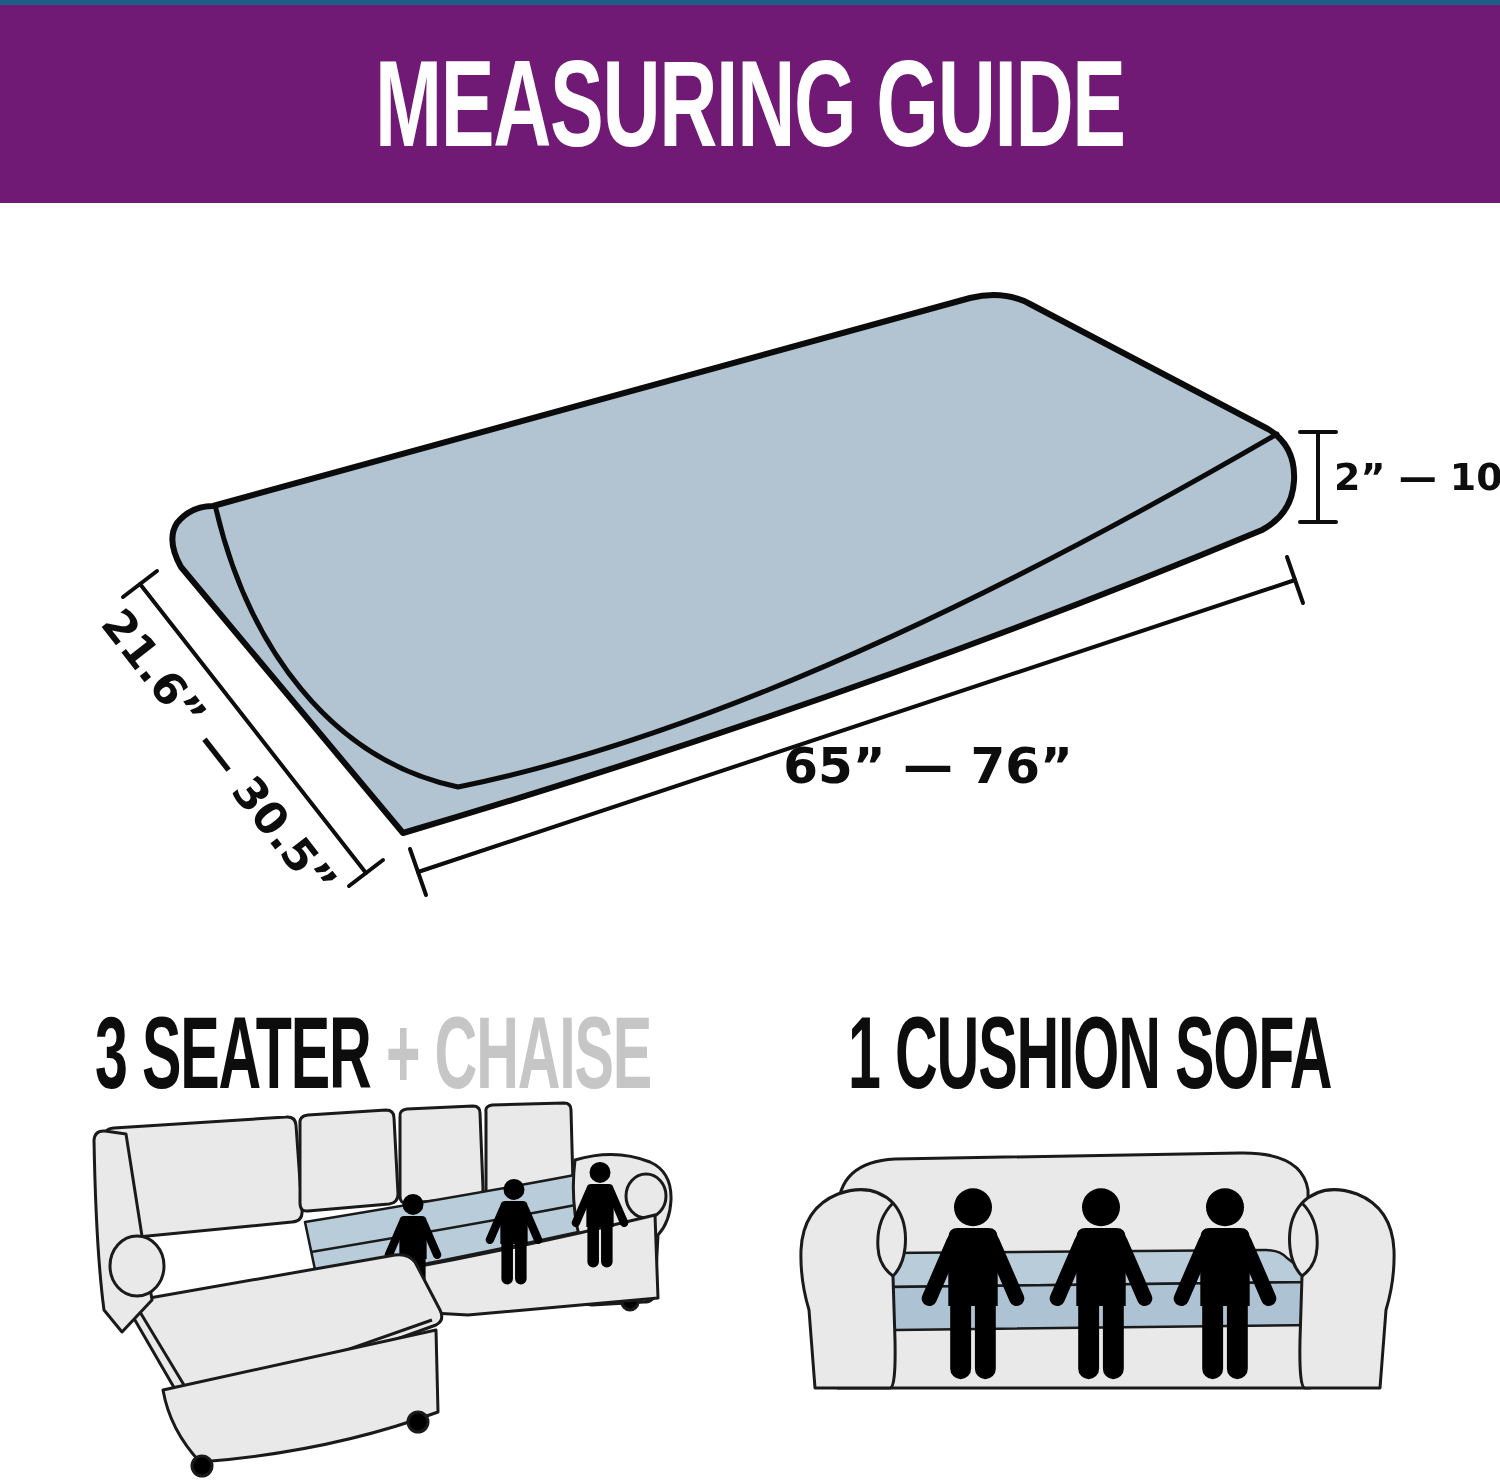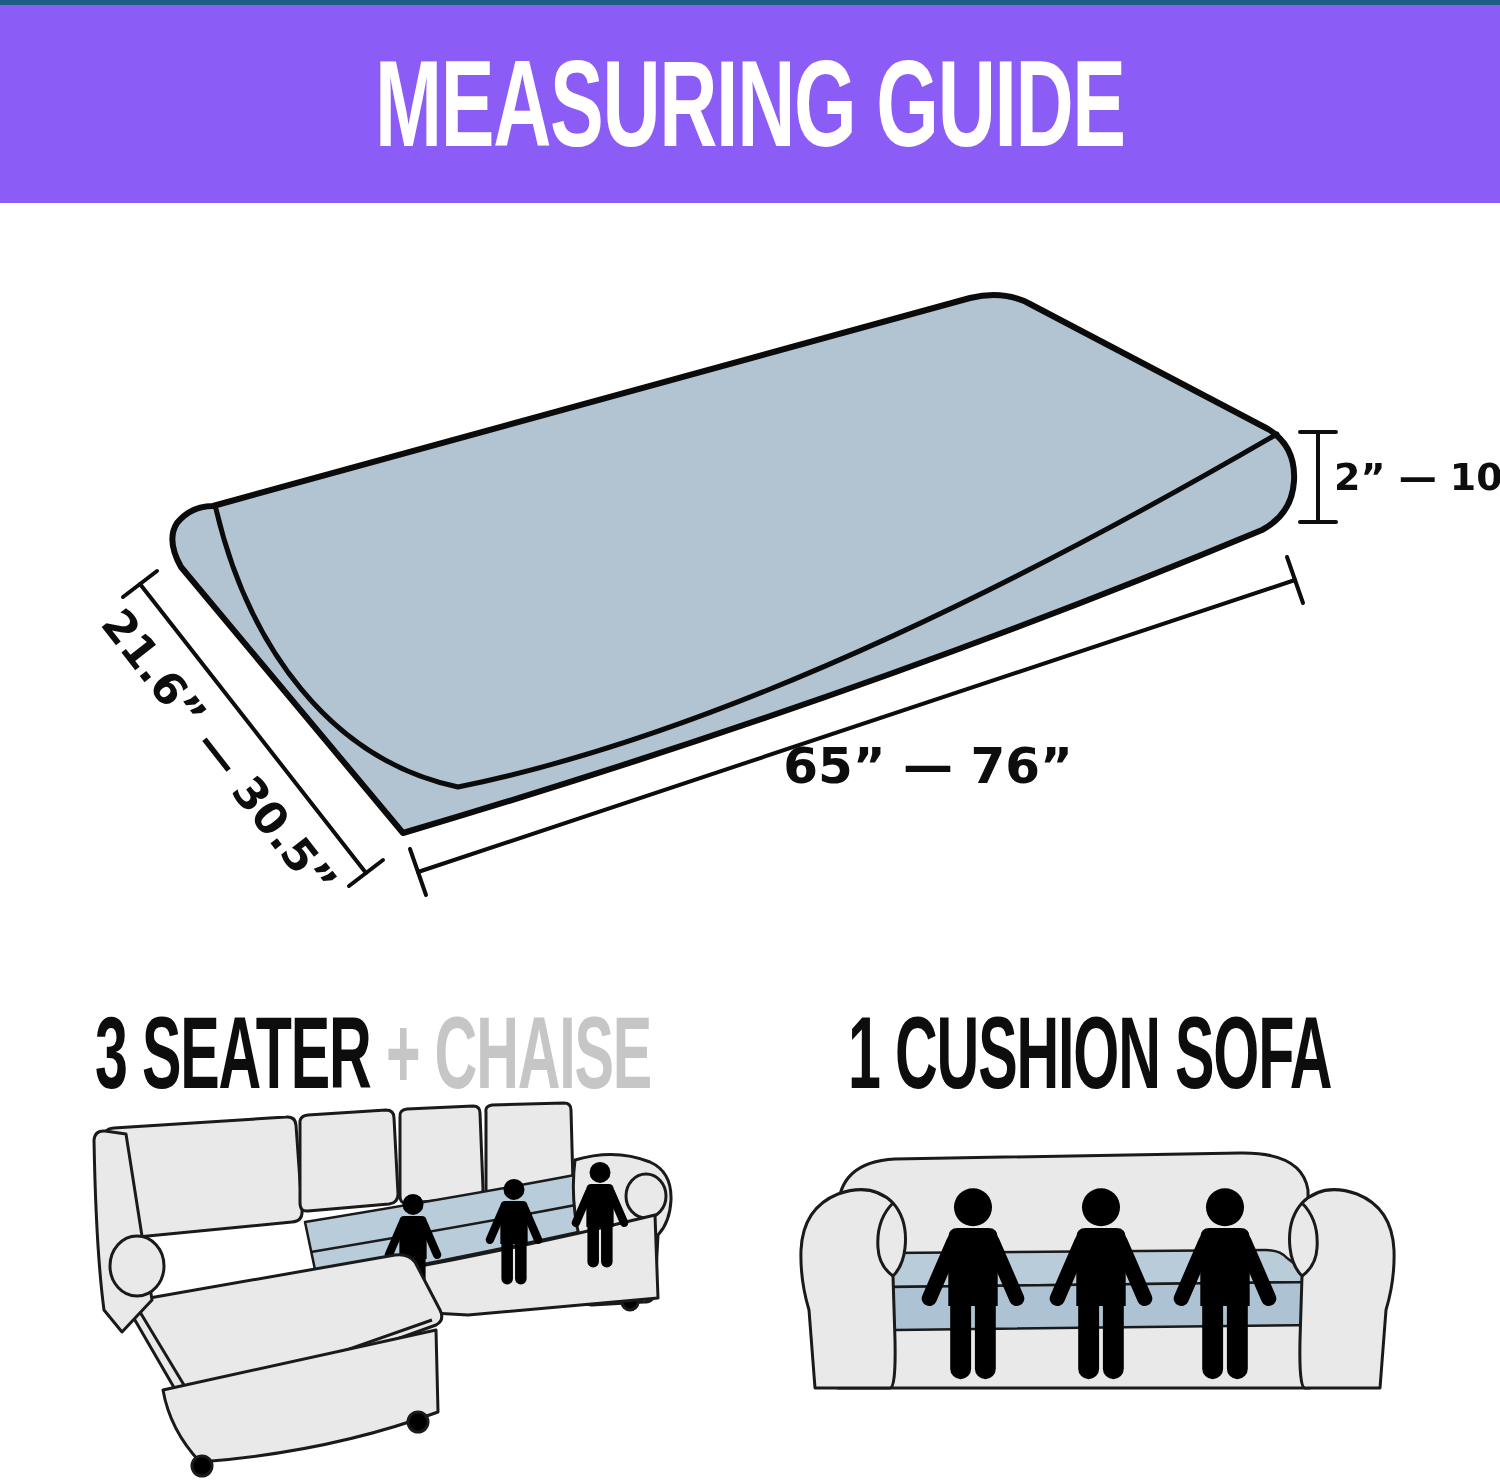--- a/index.html
+++ b/index.html
@@ -2,21 +2,21 @@
 <html><head>
 <meta charset="utf-8">
 <style>
   html,body{margin:0;padding:0;background:#ffffff;}
   .page{
     position:relative;width:1500px;height:1482px;background:#ffffff;
     overflow:hidden;font-family:"Liberation Sans",sans-serif;
   }
   .header{
     position:absolute;top:0;left:0;width:1500px;height:203px;
-    background:#8b5cf6;border-top:5px solid #1e5e87;box-sizing:border-box;
+    background:#701a75;border-top:5px solid #1e5e87;box-sizing:border-box;
     display:flex;align-items:center;justify-content:center;
   }
   .title{
     color:#ffffff;font-weight:bold;font-size:122px;line-height:1;
     letter-spacing:-2px;white-space:nowrap;
     transform:scaleX(0.66);transform-origin:center center;
   }
   .heading{
     position:absolute;top:1002px;font-weight:bold;font-size:102px;line-height:102px;
     letter-spacing:-2px;white-space:nowrap;color:#0d0d0d;

